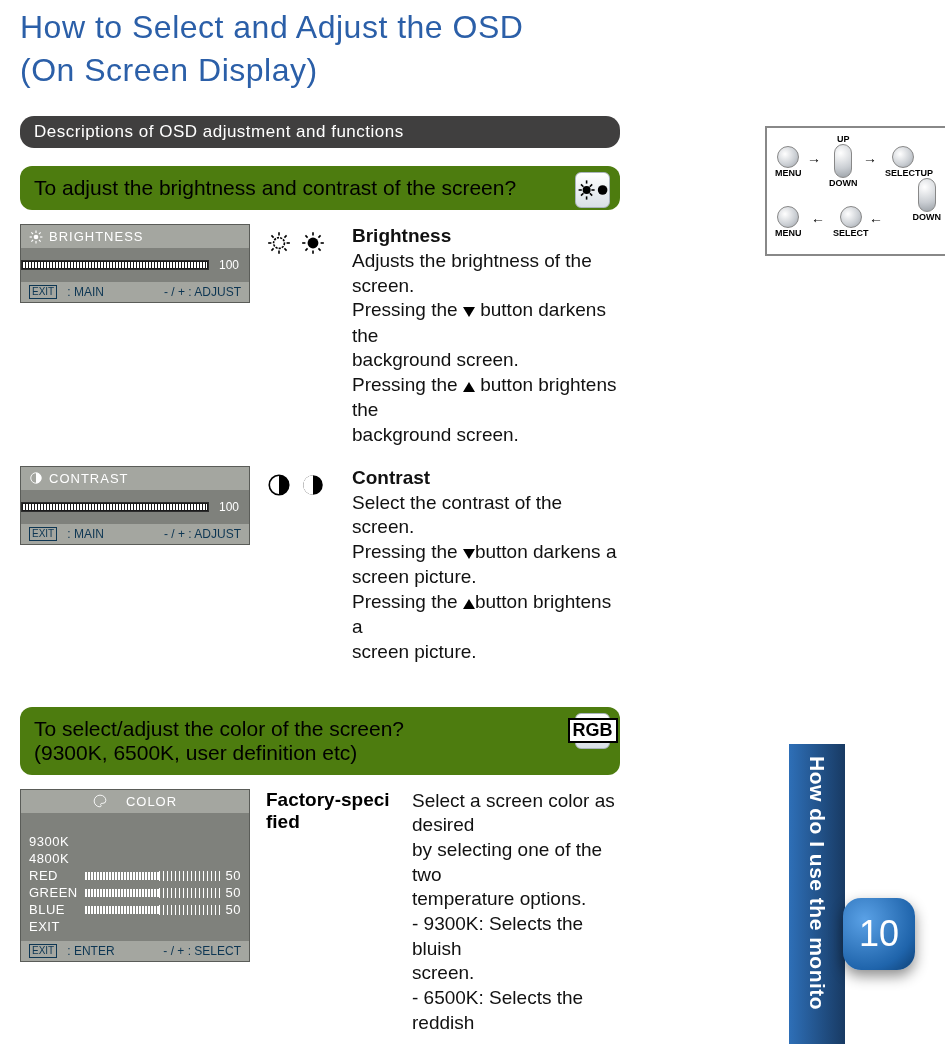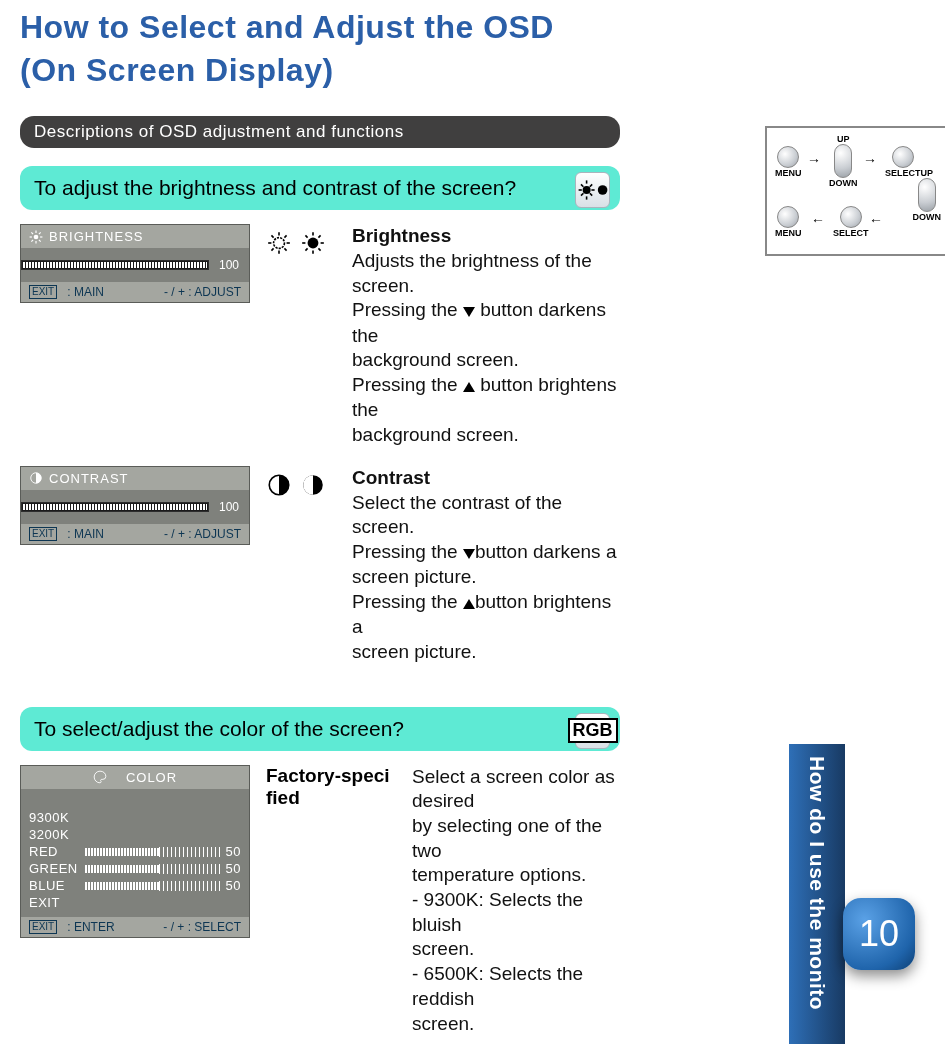--- a/index.html
+++ b/index.html
@@ -1,20 +1,20 @@
 <!DOCTYPE html>
 <html><head>
 <meta charset="utf-8">
 <style>
   *{box-sizing:border-box;margin:0;padding:0}
   body{font-family:Arial,Helvetica,sans-serif;background:#fff;width:945px;height:1044px;position:relative;overflow:hidden}
   .main{width:630px;padding:6px 10px 10px 20px}
-  .title{color:#2b5fa8;font-size:32px;line-height:1.35;font-weight:700;letter-spacing:.5px;margin-bottom:24px}
+  .title{color:#2b5fa8;font-size:32px;line-height:1.35;font-weight:400;letter-spacing:.5px;margin-bottom:24px}
   .bar{background:#403f3f;color:#fff;padding:6px 14px;border-radius:14px;font-size:17px;letter-spacing:.5px;margin-bottom:18px}
-  .subhead{background:#5eead4;color:#000;padding:10px 14px;font-size:21px;border-radius:12px;position:relative;margin-bottom:14px}
+  .subhead{background:#4d7c0f;color:#000;padding:10px 14px;font-size:21px;border-radius:12px;position:relative;margin-bottom:14px}
   .subhead .badge{position:absolute;right:10px;top:6px;width:35px;height:36px;background:linear-gradient(#fff,#d9e0e6);border:1px solid #aab4bd;border-radius:6px;display:flex;align-items:center;justify-content:center}
   .badge svg{width:32px;height:24px}
   .row{display:flex;gap:16px;margin-bottom:18px;align-items:flex-start}
   .osd{width:230px;background:#7f817c;color:#fff;font-family:Arial,Helvetica,sans-serif;font-size:13px;flex:0 0 auto;border:1px solid #5a5c58}
   .osd-hdr{background:#a4a6a0;color:#fff;padding:4px 8px;font-size:13px;letter-spacing:1px;display:flex;align-items:center;gap:6px}
   .osd-body{padding:8px 10px 8px 0}
   .barfill{height:10px;background:#1b1b1b;position:relative;border:1px solid #2d2d2d;margin:4px 0}
   .barfill::before{content:"";position:absolute;inset:1px 1px 1px 1px;background:repeating-linear-gradient(90deg,#fff 0 2px,#1b1b1b 2px 3px)}
   .osd-line{display:flex;justify-content:space-between;align-items:center;font-size:12px}
   .osd-ftr{background:#a4a6a0;color:#0d3653;font-size:12px;padding:3px 8px;display:flex;gap:10px}
@@ -180,39 +180,40 @@
       <span>screen picture.</span><br>
       <span>Pressing the </span><span class="inline-icon"><span class="tri tri-up"></span></span><span>button brightens a</span><br>
       <span>screen picture.</span>
     </div>
   </div>
 
   <div style="height:24px"></div>
 
   <div class="subhead">
     <span>To select/adjust the color of the screen?</span><br>
+    <span>(9300K, 6500K, user definition etc)</span>
     <span class="badge">
       <span style="font-weight:900;font-size:18px;border:2px solid #000;padding:0 3px;background:#fff">RGB</span>
     </span>
   </div>
 
   <div class="row">
     <div class="color-osd">
       <div class="osd-hdr" style="justify-content:center;gap:19px">
         <svg width="14" height="14" viewBox="0 0 24 24">
             <path d="M12 2a10 10 0 1 0 0 20c1 0 2-1 2-2 0-1-1-1-1-2 0-1 1-2 2-2h2a5 5 0 0 0 5-5c0-5-4-9-10-9z" fill="none" stroke="#fff" stroke-width="1.5"></path>
           </svg>
         <span>COLOR</span>
       </div>
       <div class="color-list">
         <div>
             <span>9300K</span>
           </div>
         <div>
-            <span>3200K</span>
+            <span>4800K</span>
           </div>
         <div>
             <span style="width:50px">RED</span>
             <span class="bar2"></span>
             <span>50</span>
           </div>
         <div>
             <span style="width:50px">GREEN</span>
             <span class="bar2"></span>
             <span>50</span>

